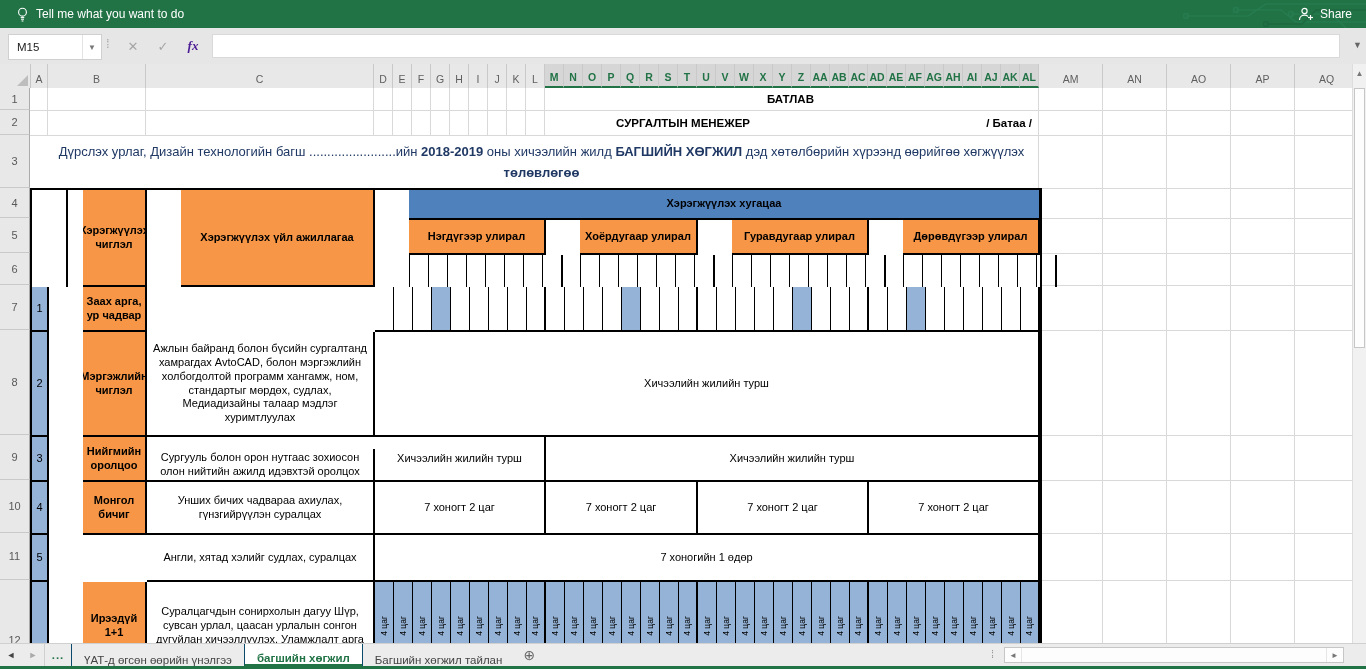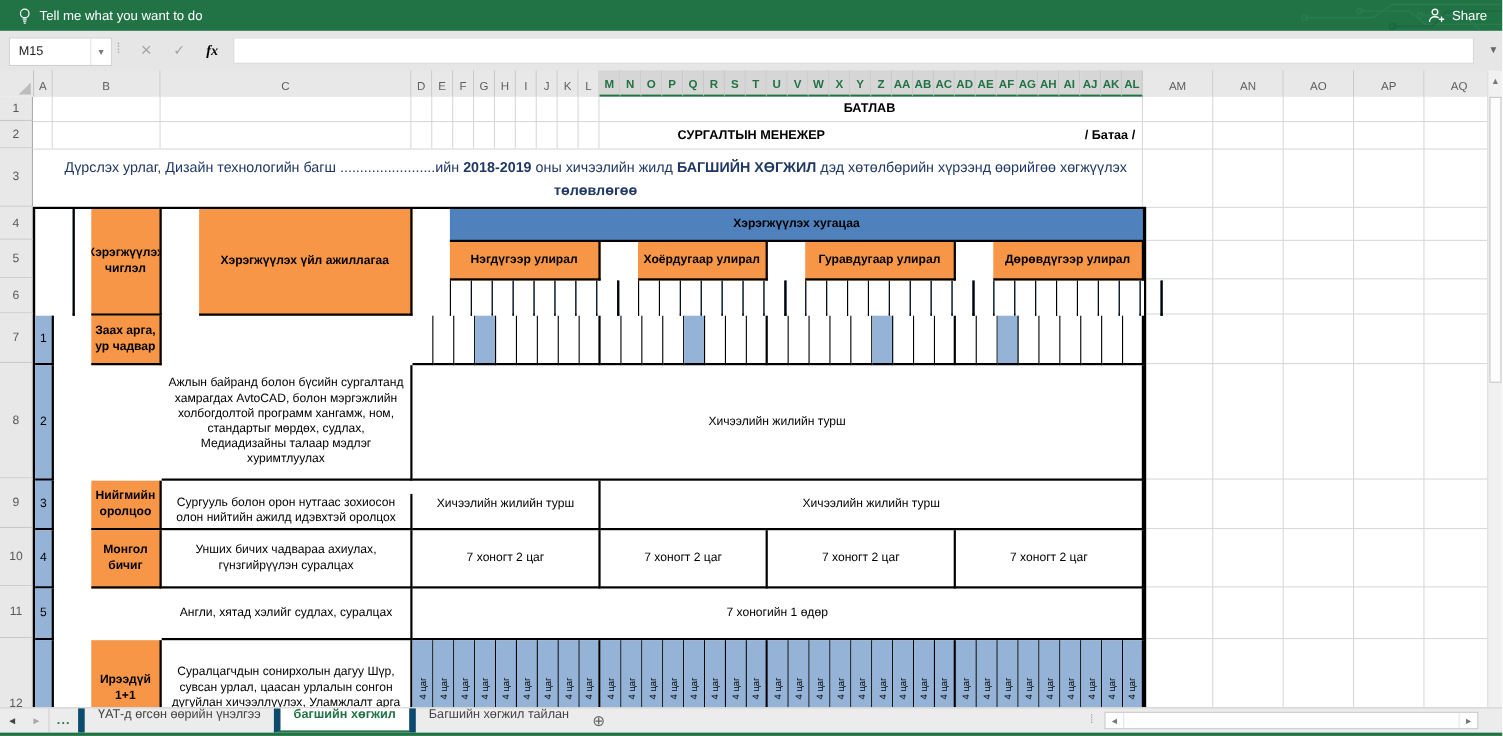--- a/index.html
+++ b/index.html
@@ -14,21 +14,21 @@
   .share{margin-left:auto;margin-right:14px;display:flex;align-items:center;gap:6px;z-index:2;}
   .circuit{position:absolute;right:0;top:0;z-index:1;opacity:.55;}
   
   .fxrow{position:absolute;top:28px;left:0;width:100%;height:36px;background:#E6E6E6;border-bottom:1px solid #D5D5D5;}
   .namebox{position:absolute;left:8px;top:6px;width:92px;height:24px;background:#fff;border:1px solid #D0D0D0;
            display:flex;align-items:center;font-size:11.5px;color:#222;}
   .namebox .nbval{flex:1;padding-left:8px;}
   .namebox .nbdrop{width:18px;height:100%;display:flex;align-items:center;justify-content:center;color:#777;font-size:8px;border-left:1px solid #E4E4E4;}
   .fxdots{position:absolute;left:106px;top:8px;color:#ABABAB;font-size:13px;letter-spacing:1px;}
   .fxbtn{position:absolute;top:6px;height:24px;width:26px;display:flex;align-items:center;justify-content:center;color:#A6A6A6;font-size:13px;}
-  .fxlabel{font-style:italic;font-family:"Liberation Serif","DejaVu Serif",serif;color:#000000;font-weight:bold;font-size:13px;}
+  .fxlabel{font-style:italic;font-family:"Liberation Serif","DejaVu Serif",serif;color:#4c1d95;font-weight:bold;font-size:13px;}
   .fxinput{position:absolute;left:212px;top:6px;width:1128px;height:24px;background:#fff;border:1px solid #D9D9D9;font-size:11.5px;color:#222;display:flex;align-items:center;padding-left:6px;box-sizing:border-box;}
   .fxchev{position:absolute;right:4px;top:12px;color:#666;font-size:9px;}
   
   .colhead{position:absolute;top:64px;left:0;width:1352px;height:24px;background:#E8E8E8;display:flex;border-bottom:1px solid #9EB6CE;}
   .cornercell{width:30px;height:100%;position:relative;border-right:1px solid #C6C6C6;background:#E8E8E8;flex:0 0 auto;}
   .cornertri{position:absolute;right:2px;bottom:2px;width:0;height:0;border-left:11px solid transparent;border-bottom:11px solid #BDBDBD;}
   .chcell{flex:0 0 auto;box-sizing:border-box;display:flex;align-items:flex-end;justify-content:center;
           font-size:10.5px;color:#5F5F5F;border-right:1px solid #C9C9C9;padding-bottom:3px;height:100%;background:#E8E8E8;}
   .chcell.sel{background:#D6D6D6;color:#217346;border-bottom:2px solid #217346;font-weight:bold;}
   
@@ -59,21 +59,21 @@
   .vt{writing-mode:vertical-rl;transform:rotate(180deg);font-size:8.5px;line-height:1;}
   
   .vscroll{position:absolute;right:0;top:64px;width:14px;height:579px;background:#F1F1F1;border-left:1px solid #DDD;box-sizing:border-box;}
   .vsarrow{height:18px;display:flex;align-items:center;justify-content:center;color:#777;font-size:8px;}
   .vthumb{position:absolute;left:1px;top:24px;width:11px;height:260px;background:#FDFDFD;border:1px solid #C6C6C6;box-sizing:border-box;}
   .tabbar{position:absolute;left:0;top:643px;width:100%;height:23px;background:#ECECEC;border-top:1px solid #D0D0D0;
           display:flex;align-items:stretch;font-size:11.5px;color:#444;box-sizing:border-box;}
   .navarr{width:22px;display:flex;align-items:center;justify-content:center;font-size:9px;color:#444;}
   .navarr.dim{color:#A9A9A9;}
   .dotstab{width:26px;display:flex;align-items:center;justify-content:center;color:#217346;font-weight:bold;letter-spacing:1px;border-left:1px solid #D0D0D0;}
-  .stab{display:flex;align-items:flex-start;padding:0 12px;border-left:6px solid #0c4a6e;white-space:nowrap;cursor:default;}
+  .stab{display:flex;align-items:flex-end;padding:0 12px;border-left:1px solid #0c4a6e;white-space:nowrap;cursor:default;}
   .stab:last-of-type{border-right:1px solid #D0D0D0;}
   .stab.active{background:#fff;color:#217346;font-weight:bold;border-bottom:2px solid #217346;box-sizing:border-box;}
   .addsheet{width:30px;display:flex;align-items:center;justify-content:center;color:#666;font-size:14px;}
   .splitdots{position:absolute;right:372px;top:4px;color:#999;font-size:11px;letter-spacing:0;}
   .hscroll{position:absolute;right:22px;top:3px;width:340px;height:16px;background:#FDFDFD;border:1px solid #C6C6C6;display:flex;box-sizing:border-box;}
   .hsarr{width:16px;display:flex;align-items:center;justify-content:center;color:#777;font-size:8px;}
   .hsarr.r{margin-left:auto;border-left:1px solid #E6E6E6;}
   .hsarr.l{border-right:1px solid #E6E6E6;}
   .statusbar{position:absolute;left:0;top:666px;width:100%;height:3px;background:#217346;}
 </style>
@@ -308,20 +308,21 @@
         <div class="cell " style="grid-area: 4 / 30 / span 1 / span 1;"></div>
         <div class="cell " style="grid-area: 4 / 31 / span 1 / span 1;"></div>
         <div class="cell lblue " style="grid-area: 4 / 32 / span 1 / span 1;"></div>
         <div class="cell " style="grid-area: 4 / 33 / span 1 / span 1;"></div>
         <div class="cell " style="grid-area: 4 / 34 / span 1 / span 1;"></div>
         <div class="cell " style="grid-area: 4 / 35 / span 1 / span 1;"></div>
         <div class="cell " style="grid-area: 4 / 36 / span 1 / span 1;"></div>
         <div class="cell " style="grid-area: 4 / 37 / span 1 / span 1;"></div>
         <div class="cell br2" style="grid-area: 4 / 38 / span 1 / span 1;"></div>
         <div class="cell lblue br2" style="grid-area: 5 / 1 / span 1 / span 1;">2</div>
+        <div class="cell orange b br2 cat" style="grid-area: 5 / 2 / span 1 / span 1;">Мэргэжлийн чиглэл</div>
         <div class="cell act br2" style="grid-area: 5 / 3 / span 1 / span 1;">Ажлын байранд болон бүсийн сургалтанд хамрагдах AvtoCAD, болон мэргэжлийн холбогдолтой программ хангамж, ном, стандартыг мөрдөх,  судлах, Медиадизайны талаар мэдлэг хуримтлуулах</div>
         <div class="cell br2" style="grid-area: 5 / 4 / span 1 / span 35;">Хичээлийн жилийн турш</div>
         <div class="cell lblue br2" style="grid-area: 6 / 1 / span 1 / span 1;">3</div>
         <div class="cell orange b br2 cat" style="grid-area: 6 / 2 / span 1 / span 1;">Нийгмийн оролцоо</div>
         <div class="cell act br2" style="grid-area: 6 / 3 / span 1 / span 1; margin-top: 12px;">Сургууль болон орон нутгаас зохиосон олон нийтийн ажилд идэвхтэй оролцох</div>
         <div class="cell br2" style="grid-area: 6 / 4 / span 1 / span 9;">Хичээлийн жилийн турш</div>
         <div class="cell br2" style="grid-area: 6 / 13 / span 1 / span 26;">Хичээлийн жилийн турш</div>
         <div class="cell lblue br2" style="grid-area: 7 / 1 / span 1 / span 1;">4</div>
         <div class="cell orange b br2 cat" style="grid-area: 7 / 2 / span 1 / span 1;">Монгол бичиг</div>
         <div class="cell act br2" style="grid-area: 7 / 3 / span 1 / span 1;">Унших бичих чадвараа ахиулах, гүнзгийрүүлэн суралцах</div>

